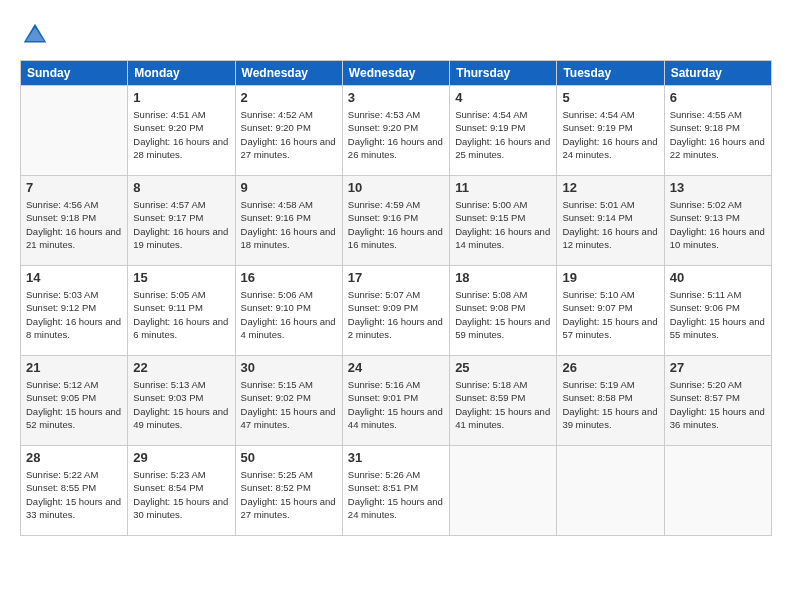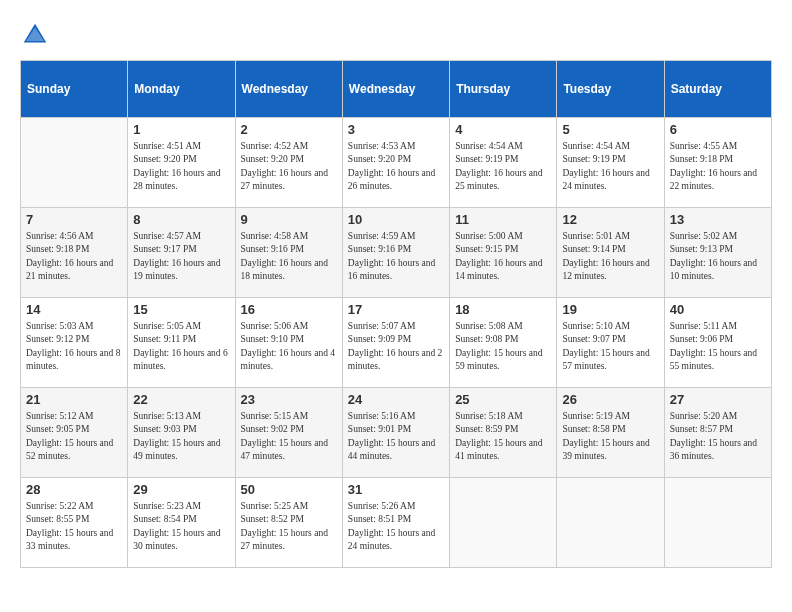--- a/index.html
+++ b/index.html
@@ -54,21 +54,21 @@
     }
     .calendar {
       width: 100%;
       border-collapse: collapse;
       font-size: 10px;
     }
     .calendar th {
       background: #1565c0;
       color: #fff;
       text-align: left;
-      padding: 21px 6px;
+      padding: 5px 6px;
       font-size: 12px;
       font-weight: bold;
       border: 1px solid #ccc;
     }
     .calendar td {
       border: 1px solid #ccc;
       vertical-align: top;
       padding: 4px 5px;
       width: calc(100% / 7);
       height: 90px;
@@ -77,21 +77,20 @@
       font-size: 13px;
       font-weight: bold;
       color: #333;
       display: block;
       margin-bottom: 3px;
     }
     .day-info {
       font-size: 9.5px;
       color: #333;
       line-height: 1.4;
-      font-family: Liberation Serif, serif;
     }
     .empty-cell {
       background: #f9f9f9;
     }
     .row-shaded td {
       background: #f5f5f5;
     }
   </style>
 </head>
 <body>
@@ -216,21 +215,21 @@
       <tr class="row-shaded">
         <td>
           <span class="day-number">21</span>
           <div class="day-info">Sunrise: 5:12 AM<br>Sunset: 9:05 PM<br>Daylight: 15 hours and 52 minutes.</div>
         </td>
         <td>
           <span class="day-number">22</span>
           <div class="day-info">Sunrise: 5:13 AM<br>Sunset: 9:03 PM<br>Daylight: 15 hours and 49 minutes.</div>
         </td>
         <td>
-          <span class="day-number">23</span>
+          <span class="day-number">30</span>
           <div class="day-info">Sunrise: 5:15 AM<br>Sunset: 9:02 PM<br>Daylight: 15 hours and 47 minutes.</div>
         </td>
         <td>
           <span class="day-number">24</span>
           <div class="day-info">Sunrise: 5:16 AM<br>Sunset: 9:01 PM<br>Daylight: 15 hours and 44 minutes.</div>
         </td>
         <td>
           <span class="day-number">25</span>
           <div class="day-info">Sunrise: 5:18 AM<br>Sunset: 8:59 PM<br>Daylight: 15 hours and 41 minutes.</div>
         </td>

